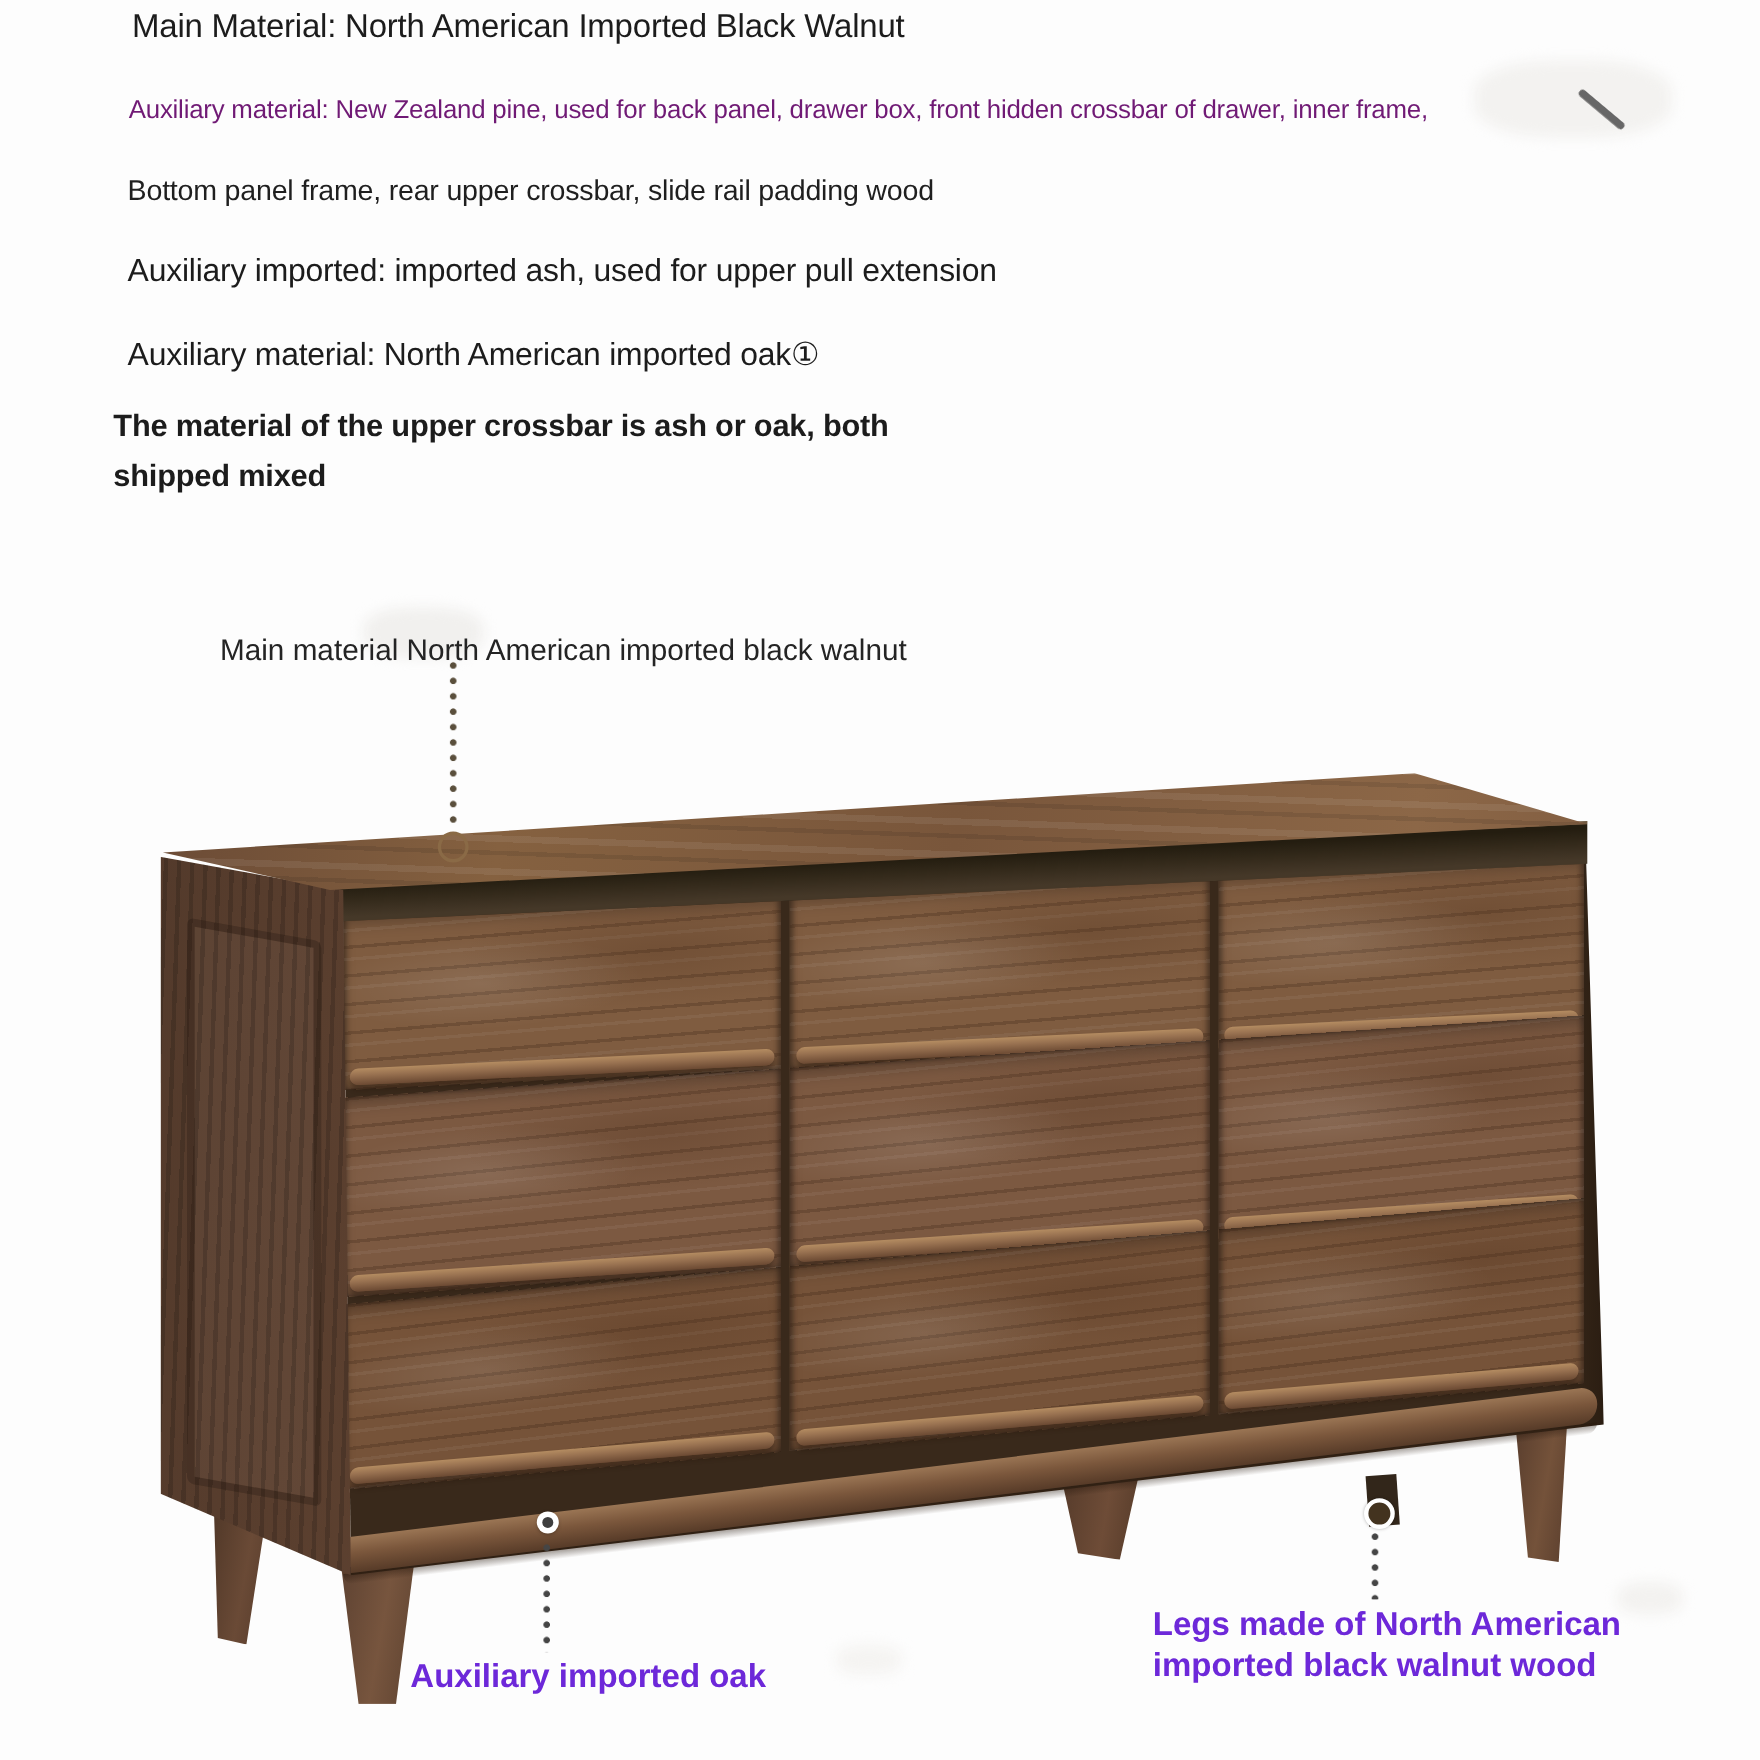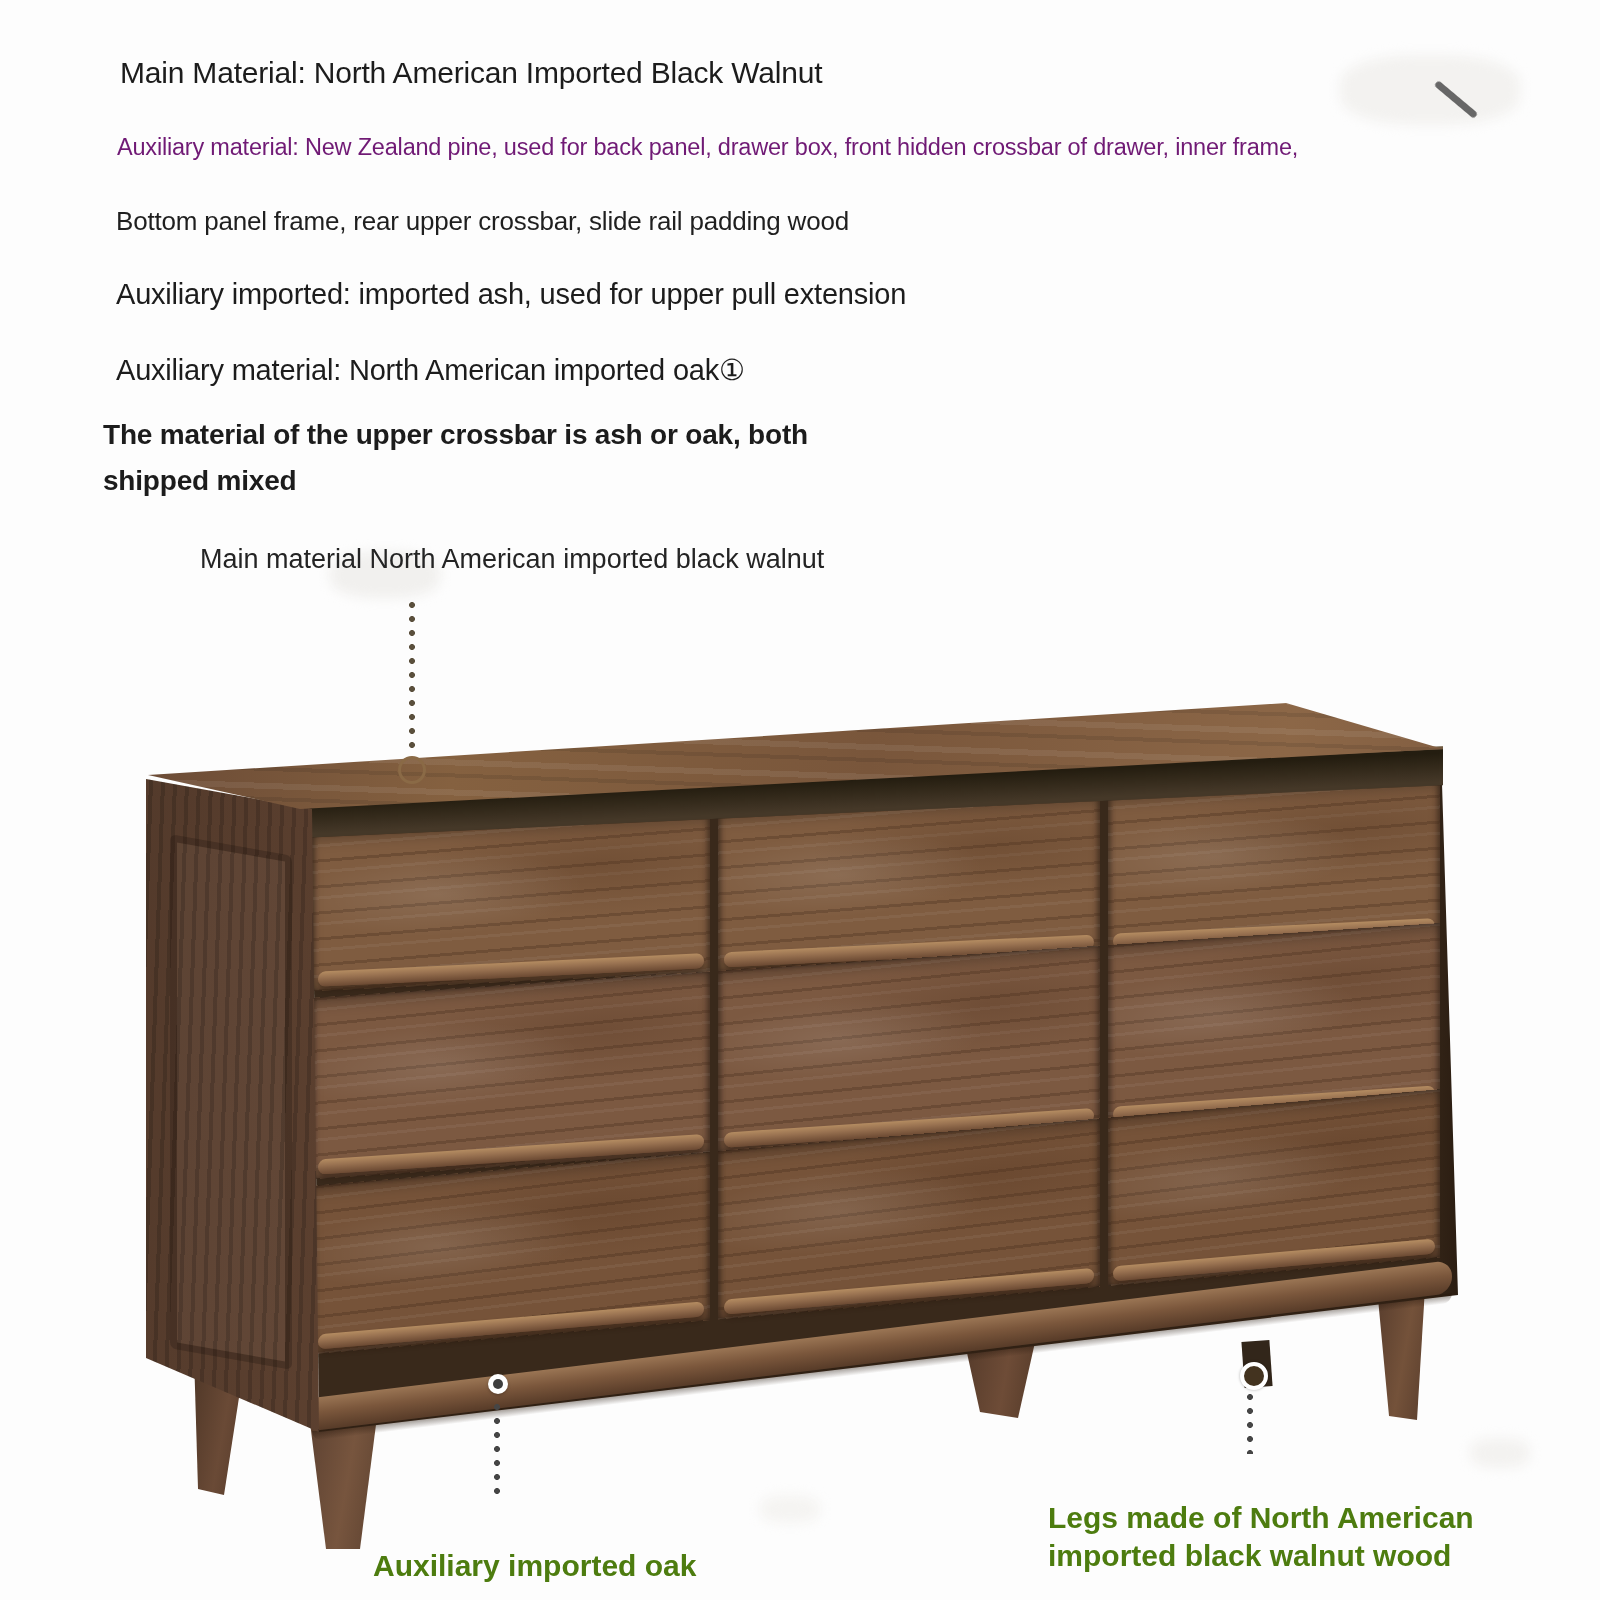--- a/index.html
+++ b/index.html
@@ -5,32 +5,32 @@
   html,body{margin:0;padding:0;background:#ffffff;}
   .canvas{position:relative;width:1600px;height:1600px;background:#fdfdfd;overflow:hidden;
           font-family:"Liberation Sans", sans-serif;color:#1c1c1c;}
   
   .smudge{position:absolute;background:#f3f2f0;border-radius:40%;filter:blur(6px);}
   .smudge.s1{left:1340px;top:55px;width:180px;height:70px;}
   .smudge.s2{left:330px;top:552px;width:110px;height:46px;background:#f1f0ee;}
   .smudge.s3{left:1470px;top:1438px;width:60px;height:30px;}
   .smudge.s4{left:760px;top:1495px;width:60px;height:28px;background:#f5f4f2;}
   
-  .hline{position:absolute;white-space:nowrap;letter-spacing:-0.2px;margin-top:48px;}
+  .hline{position:absolute;white-space:nowrap;letter-spacing:-0.2px;}
   .h1{left:120px;top:8px;font-size:30px;font-weight:500;}
   .h2{left:117px;top:86px;font-size:23.5px;font-weight:400;color:#701a75;}
   .h3{left:116px;top:158px;font-size:26px;font-weight:500;color:#1f1f1f;text-align:center;}
   .h4{left:116px;top:230px;font-size:29px;font-weight:500;}
   .h5{left:116px;top:305px;font-size:29px;font-weight:500;}
   .h6{left:103px;top:364px;font-size:28px;font-weight:700;line-height:46px;white-space:nowrap;}
   .diag-mark{position:absolute;left:1430px;top:96px;width:52px;height:7px;background:#454545;
              border-radius:4px;transform:rotate(40deg);opacity:.8;filter:blur(.5px);}
   
   .callout-label{position:absolute;font-size:27px;font-weight:500;color:#242424;white-space:nowrap;}
-  .callout-label.big{font-size:30px;font-weight:600;color:#4d7c0f;line-height:38px;margin-top:41px;}
+  .callout-label.big{font-size:30px;font-weight:600;color:#6d28d9;line-height:38px;}
   .dots{position:absolute;width:6px;background-image:radial-gradient(circle at 3px 5px, currentColor 2.6px, transparent 3.3px);
         background-size:6px 14px;background-repeat:repeat-y;}
   .dots.brown{color:#5a4f3c;}
   .dots.gray{color:#454545;}
   .ring{position:absolute;border-radius:50%;}
   .ring.top-ring{left:398px;top:756px;width:22px;height:22px;border:3px solid #8a6a46;background:transparent;}
   .ring.white-dot{width:20px;height:20px;background:#ffffff;box-shadow:0 1px 3px rgba(0,0,0,.25);}
   .ring.white-dot::after{content:"";position:absolute;left:5px;top:5px;width:10px;height:10px;border-radius:50%;background:#3e3e3e;}
   .ring.white-hollow{width:20px;height:20px;border:4px solid #ffffff;background:#43331f;box-shadow:0 0 3px rgba(0,0,0,.3);}
   
@@ -107,21 +107,21 @@
   <div class="hline h2">Auxiliary material: New Zealand pine, used for back panel, drawer box, front hidden crossbar of drawer, inner frame,</div>
   <div class="hline h3">Bottom panel frame, rear upper crossbar, slide rail padding wood</div>
   <div class="hline h4">Auxiliary imported: imported ash, used for upper pull extension</div>
   <div class="hline h5">Auxiliary material: North American imported oak①</div>
   <div class="hline h6">
     <div>The material of the upper crossbar is ash or oak, both</div>
     <div>shipped mixed</div>
   </div>
   <div class="diag-mark"></div>
 
-  <div class="callout-label" style="left:200px;top:544px;">Main material North American imported black walnut</div>
+  <div class="callout-label" style="left:200px;top:576px;">Main material North American imported black walnut</div>
   <div class="dots brown" style="left:409px;top:600px;height:152px;"></div>
 
   <div class="dresser">
     <div class="front-base"></div>
 
     <div class="leg back-left"></div>
     <div class="leg front-left"></div>
     <div class="leg back-right"></div>
     <div class="leg front-right"></div>
     <div class="leg stub"></div>

